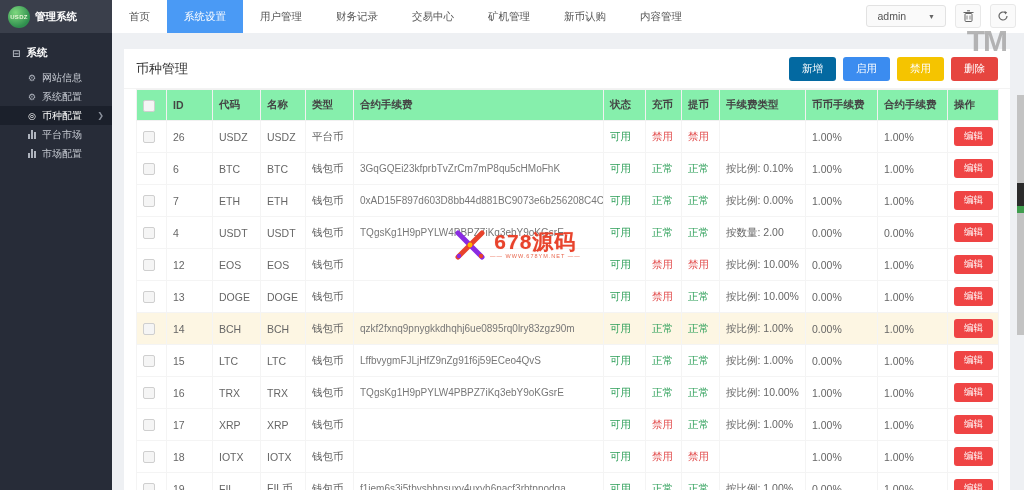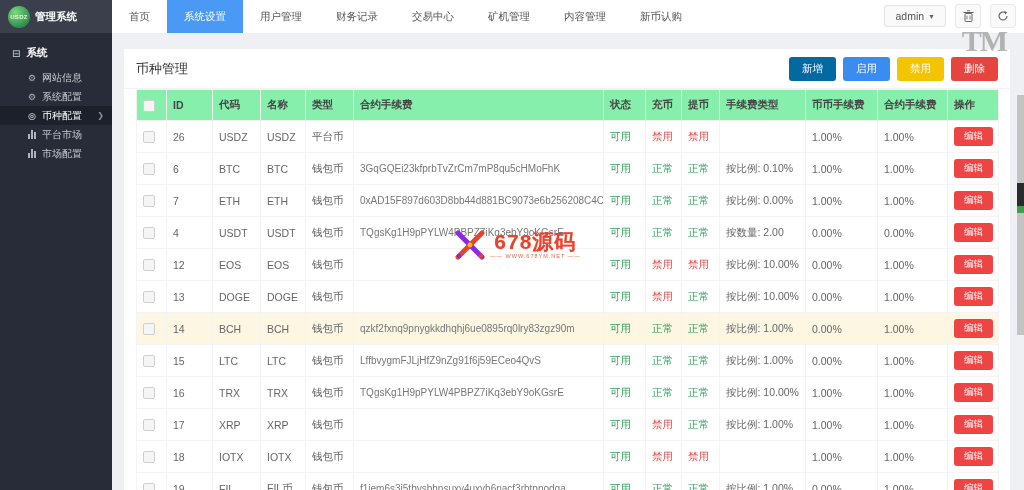--- a/index.html
+++ b/index.html
@@ -27,21 +27,21 @@
   .bar-ic i { display:block; width:2px; background:#aeb3bd; }
   .bar-ic i:nth-child(1){height:5px;} .bar-ic i:nth-child(2){height:9px;} .bar-ic i:nth-child(3){height:7px;}
 
   
   .topbar { position:absolute; left:112px; right:0; top:0; height:33px; background:#ffffff; z-index:4; }
   .top-nav { display:flex; height:33px; }
   .nav-item { padding:0 17px; line-height:33px; font-size:10.5px; color:#555; cursor:pointer; white-space:nowrap; }
   .nav-item.active { background:#4a9af5; color:#fff; }
   .top-right { position:absolute; right:8px; top:4px; display:flex; gap:9px; align-items:center; }
   .user-btn { background:#fafafa; border:1px solid #e2e2e2; border-radius:3px; font-size:10.5px; color:#555;
-    padding:4px 10px; display:flex; align-items:center; gap:4px; cursor:pointer; }
+    padding:4px 10px; display:flex; align-items:center; gap:22px; cursor:pointer; }
   .user-btn .caret { font-size:7px; color:#666; }
   .icon-btn { width:26px; height:24px; background:#fafafa; border:1px solid #e8e8e8; border-radius:3px;
     display:flex; align-items:center; justify-content:center; cursor:pointer; }
   .icon-btn svg { display:block; }
 
   
   .card { position:absolute; left:124px; top:49px; width:886px; bottom:0; background:#ffffff; z-index:2; }
   .card-head { display:flex; align-items:center; justify-content:space-between; padding:10px 12px; height:40px;
     border-bottom:1px solid #f3f3f3; }
   .page-title { font-size:13px; color:#333; }
@@ -60,21 +60,21 @@
   .cbx { display:inline-block; width:12px; height:12px; border:1px solid #cfcfcf; background:#f5f5f5; border-radius:2px; vertical-align:middle; cursor:pointer; }
   .edit-btn { background:#ef4444; color:#fff; border:none; border-radius:3px; font-size:9.5px; padding:3px 10px; cursor:pointer; font-family:inherit; }
 
   
   .wm-678 { position:absolute; left:453px; top:228px; z-index:6; display:flex; align-items:center; gap:3px; pointer-events:none; }
   .wm-text { display:flex; flex-direction:column; align-items:center; }
   .wm-brand { font-size:21px; font-weight:bold; color:#e8432c; letter-spacing:1px; line-height:20px;
     text-shadow:0 0 1px rgba(232,67,44,.4); }
   .wm-site { font-size:5.5px; color:#e8664c; letter-spacing:1px; margin-top:1px; }
   .wm-tm { position:absolute; right:18px; top:24px; z-index:7; font-size:30px; font-weight:bold; color:#9e9e9e;
-    opacity:.75; letter-spacing:-2px; pointer-events:none;font-family:Liberation Serif, serif; }
+    opacity:.75; letter-spacing:-2px; pointer-events:none; }
 
   
   .scrollbar { position:absolute; right:0; top:95px; width:7px; height:240px; background:#c3c3c3; z-index:8; }
   .scroll-thumb { position:absolute; left:0; width:7px; top:88px; height:30px; background:#2b2b2b; cursor:grab; }
   .scroll-thumb::after { content:""; position:absolute; left:0; bottom:0; width:7px; height:7px; background:#3f9d4e; }
 </style>
 </head>
 <body>
 
 <div class="screen">
@@ -126,22 +126,22 @@
   </aside>
 
   <header class="topbar">
     <nav class="top-nav" id="top-nav">
         <div class="nav-item">首页</div>
         <div class="nav-item active">系统设置</div>
         <div class="nav-item">用户管理</div>
         <div class="nav-item">财务记录</div>
         <div class="nav-item">交易中心</div>
         <div class="nav-item">矿机管理</div>
+        <div class="nav-item">新币认购</div>
         <div class="nav-item">内容管理</div>
-        <div class="nav-item">新币认购</div>
       </nav>
     <div class="top-right">
       <button class="user-btn">
         <span>admin</span>
         <span class="caret">▼</span>
       </button>
       <button class="icon-btn">
         <svg width="11" height="12" viewBox="0 0 11 12">
           <rect x="2" y="3.5" width="7" height="8" rx="1" fill="none" stroke="#666" stroke-width="1"></rect>
           <line x1="0.5" y1="2.5" x2="10.5" y2="2.5" stroke="#666" stroke-width="1"></line>

